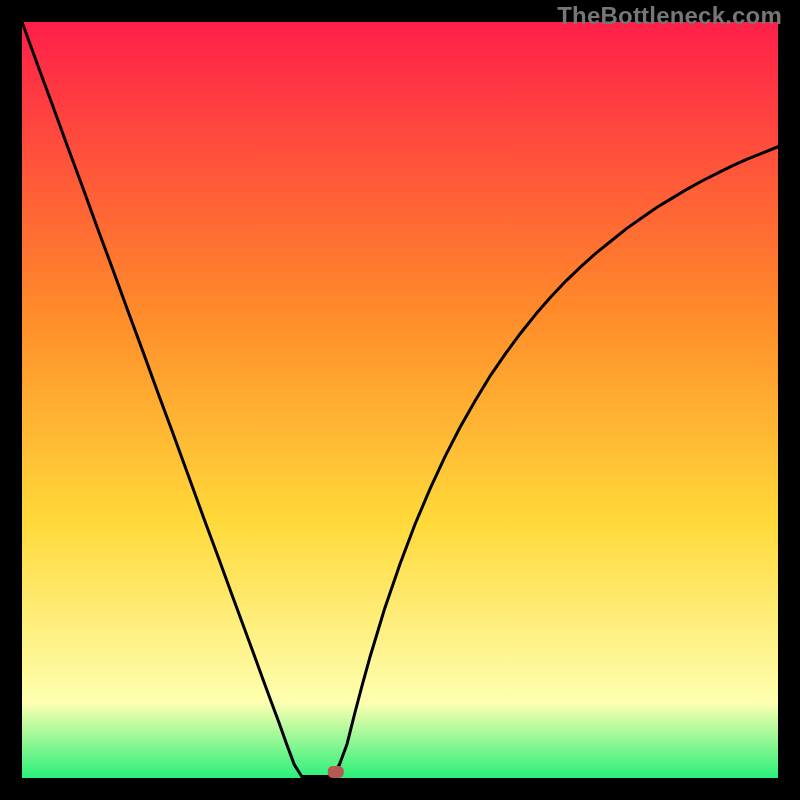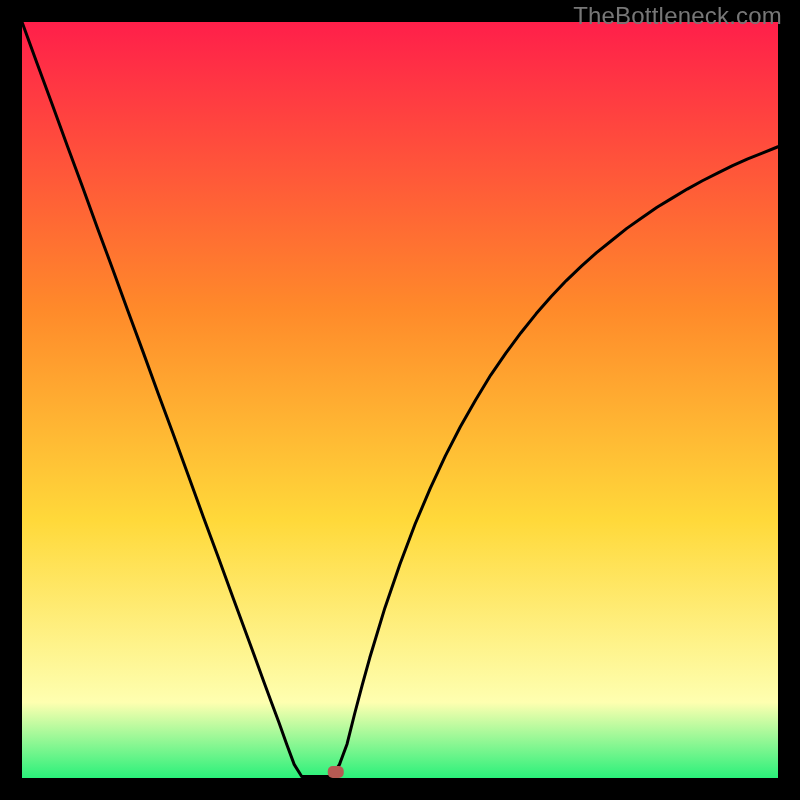--- a/index.html
+++ b/index.html
@@ -14,21 +14,21 @@
     position: relative;
     width: 800px;
     height: 800px;
   }
   .watermark {
     position: absolute;
     top: 2px;
     right: 18px;
     font-family: Arial, Helvetica, sans-serif;
     font-size: 24px;
-    font-weight: normal;
+    font-weight: bold;
     color: #777;
     letter-spacing: 0.2px;
     z-index: 20;
   }
   svg {
     position: absolute;
     left: 0;
     top: 0;
   }
 </style>

